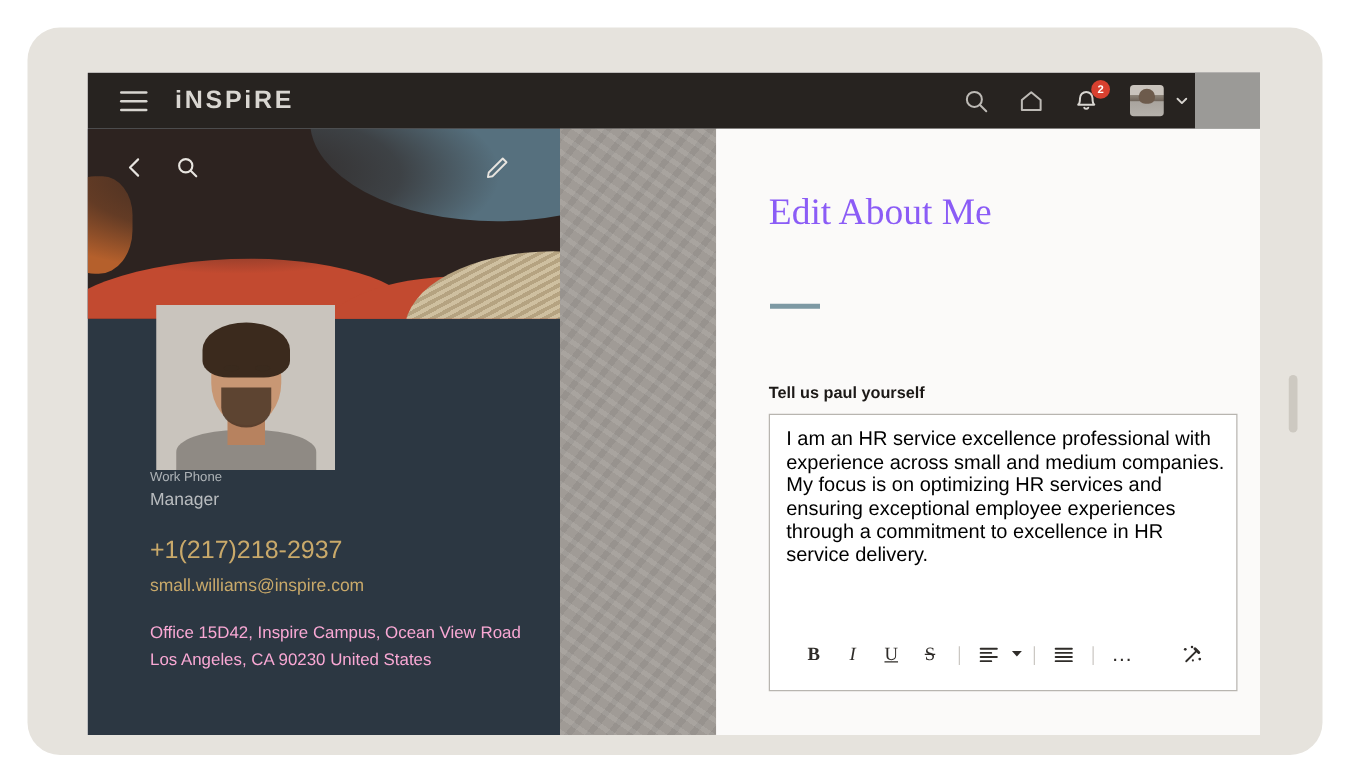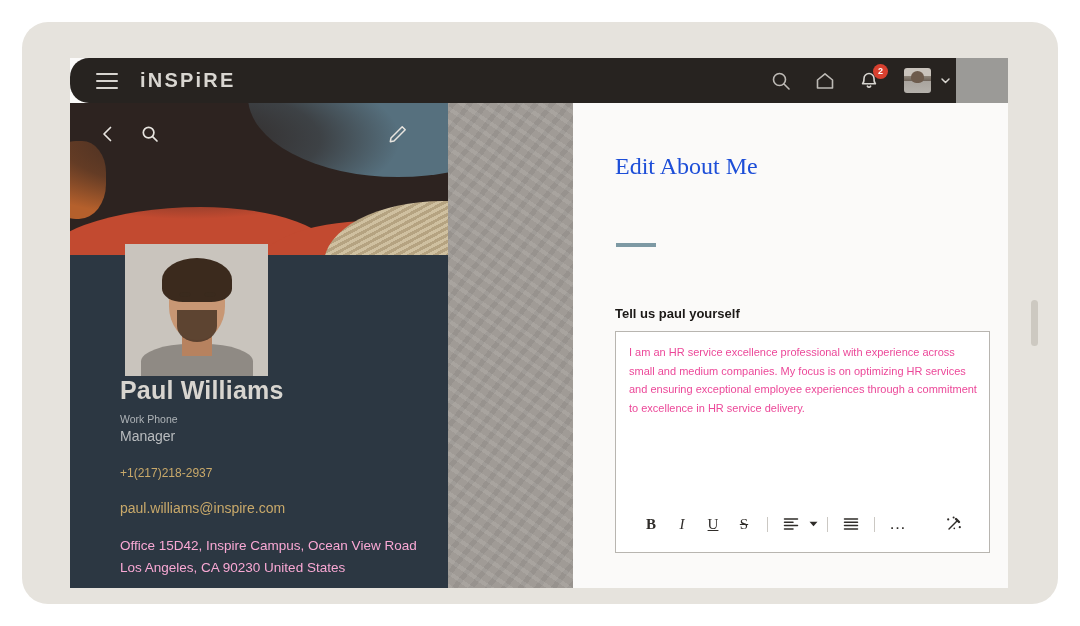--- a/index.html
+++ b/index.html
@@ -48,21 +48,20 @@
 
   
   #app-topbar {
     position: absolute;
     left: 0; top: 0;
     width: 938px;
     height: 45px;
     background: #272320;
     display: flex;
     align-items: center;
-    border-radius: 19px;
   }
   #hamburger-btn {
     margin-left: 26px;
     width: 22px; height: 16px;
     display: flex; flex-direction: column; justify-content: space-between;
     cursor: pointer;
   }
   #hamburger-btn i { display:block; height: 2px; background: #d8d5d0; border-radius:1px; }
   #brand-logo {
     margin-left: 22px;
@@ -191,22 +190,22 @@
     font-size: 14px;
     margin: 0 0 22px 0;
   }
   #work-phone-label {
     color: #aeb3b7;
     font-size: 10.5px;
     margin: 0 0 3px 0;
   }
   #work-phone-value {
     color: #c9a96a;
-    font-size: 12px;
-    margin: 0 0 20px 0;
+    font-size: 20px;
+    margin: 0 0 8px 0;
   }
   #profile-email {
     color: #c9a96a;
     font-size: 14px;
     margin: 0 0 19px 0;
   }
   #profile-address {
     color: #f9a8d4;
     font-size: 13.5px;
     line-height: 22px;
@@ -230,22 +229,22 @@
     left: 503px; top: 45px;
     width: 435px; height: 485px;
     background: #fbfaf9;
     overflow: hidden;
   }
   #page-title {
     margin: 0;
     position: absolute;
     left: 42px; top: 50px;
     font-family: "Liberation Serif", serif;
-    font-size: 24px;
-    color: #1d4ed8;
+    font-size: 30px;
+    color: #8b5cf6;
     font-weight: normal;
   }
   #title-underline {
     position: absolute;
     left: 43px; top: 140px;
     width: 40px; height: 4px;
     background: #7d99a4;
   }
   #about-label {
     position: absolute;
@@ -259,23 +258,23 @@
     left: 42px; top: 228px;
     width: 375px; height: 222px;
     background: #ffffff;
     border: 1px solid #b8b5b0;
     box-sizing: border-box;
   }
   #about-textarea {
     position: absolute;
     left: 13px; top: 11px;
     width: 352px;
-    font-size: 11px;
+    font-size: 16px;
     line-height: 18.5px;
-    color: #ec4899;
+    color: #000000;
     white-space: pre-wrap;
     border: none; outline: none; resize: none;
     font-family: "Liberation Sans", sans-serif;
     background: transparent;
   }
   #editor-toolbar {
     position: absolute;
     left: 0; bottom: 14px;
     width: 375px;
     height: 28px;
@@ -388,25 +387,24 @@
         <div id="pp-body"></div>
         <div id="pp-neck"></div>
         <div id="pp-face"></div>
         <div id="pp-hair"></div>
         <div id="pp-beard"></div>
         <div id="pp-eyeL"></div>
         <div id="pp-eyeR"></div>
       </div>
 
       <div id="profile-text">
-        <h1 id="profile-name">Paul Williams</h1>
         <p id="work-phone-label">Work Phone</p>
         <p id="profile-role">Manager</p>
         <p id="work-phone-value">+1(217)218-2937</p>
-        <p id="profile-email">paul.williams@inspire.com</p>
+        <p id="profile-email">small.williams@inspire.com</p>
         <p id="profile-address">Office 15D42, Inspire Campus, Ocean
 View Road
 Los Angeles, CA 90230
 United States</p>
       </div>
 
     </div>
 
     <div id="texture-strip"></div>
 

